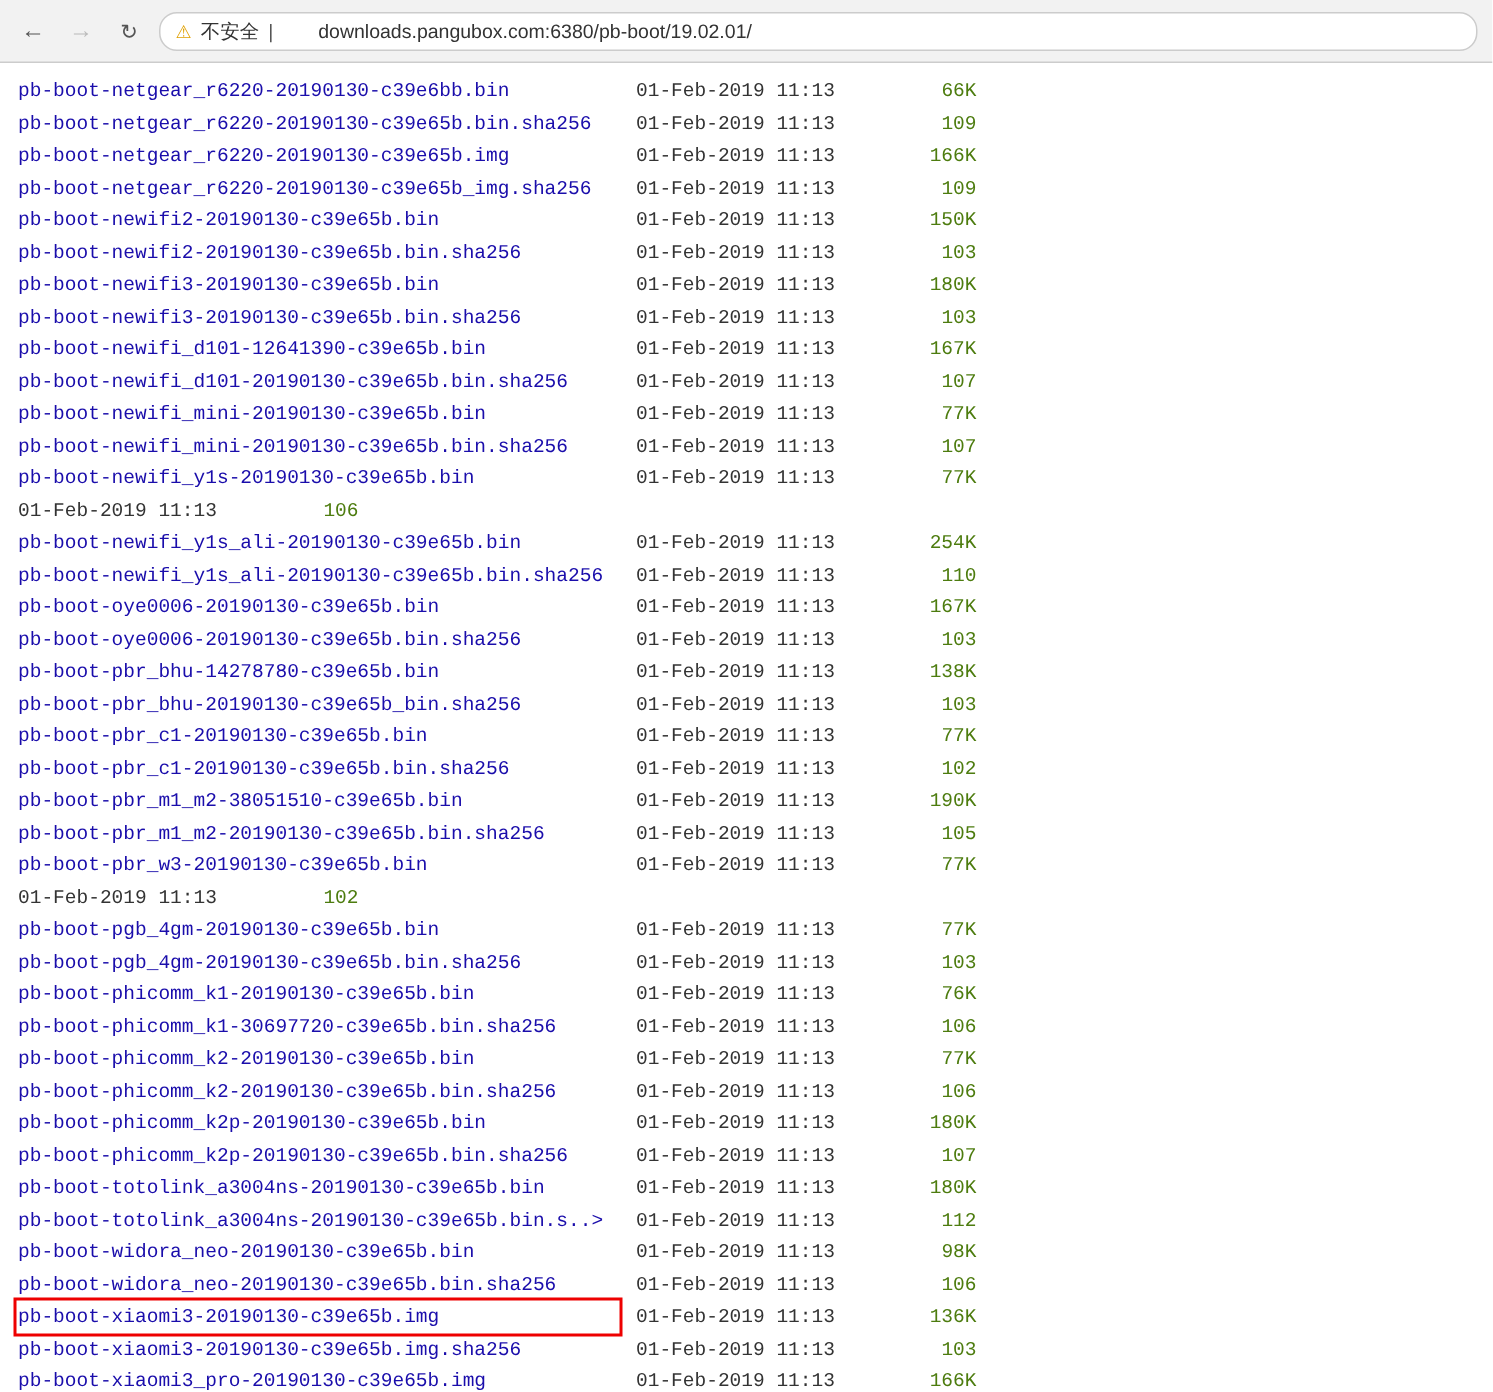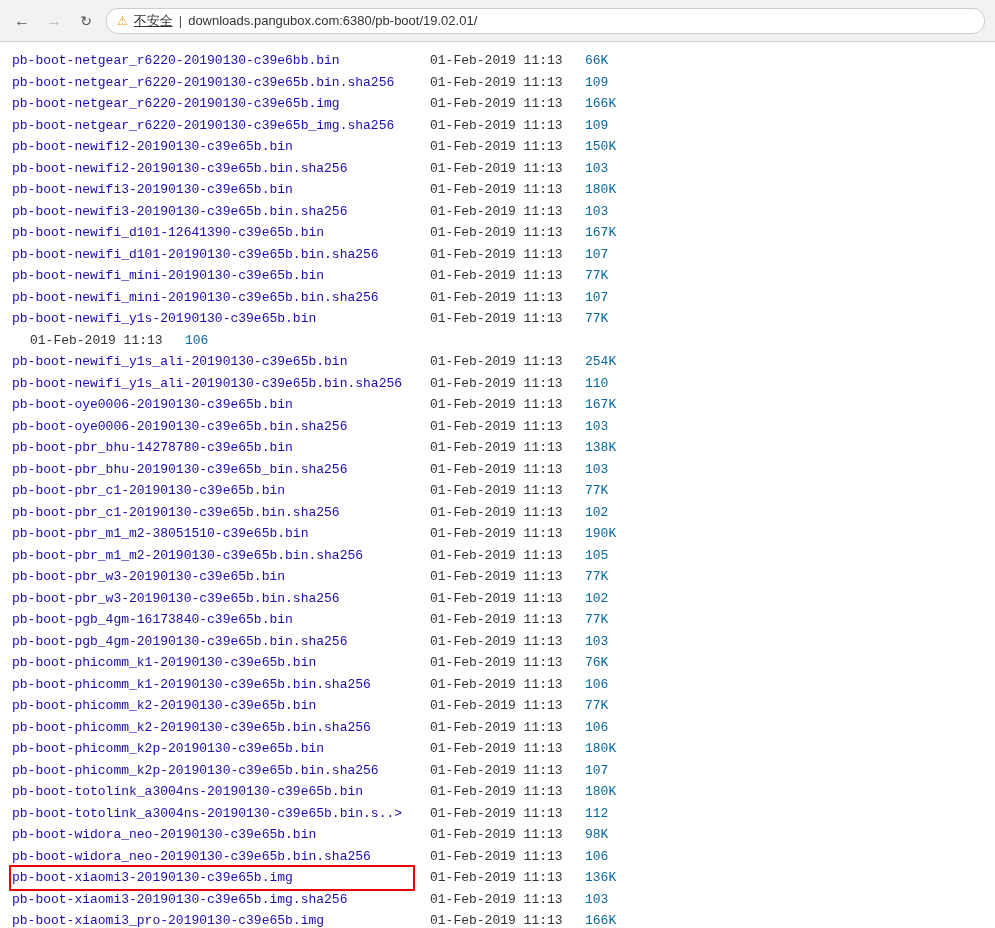--- a/index.html
+++ b/index.html
@@ -47,66 +47,68 @@
       font-size: 13px;
       gap: 6px;
     }
     .lock-icon {
       color: #e0a000;
       font-size: 12px;
     }
     .address-text {
       color: #333;
       font-size: 13px;
+      margin-left: 24px;
     }
 
     
     .page-content {
       padding: 8px 12px;
       font-family: 'Courier New', Courier, monospace;
       font-size: 13px;
     }
 
     .file-row {
       display: flex;
       align-items: center;
       padding: 1px 0;
       line-height: 1.5;
+      gap: 12px;
     }
     .file-row a {
       color: #1a0dab;
       text-decoration: none;
       min-width: 400px;
       display: inline-block;
     }
     .file-row a.highlighted {
       outline: 2px solid #e00;
       outline-offset: 1px;
     }
     .file-date {
       color: #333;
       min-width: 155px;
-      margin-left: 18px;
+      margin-left: 0;
     }
     .file-size {
-      color: #0369a1;
-      text-align: left;
+      color: #4d7c0f;
+      text-align: right;
       min-width: 60px;
     }
   </style>
 </head>
 <body>
 
 <div class="browser-bar">
   <button class="nav-btn">←</button>
   <button class="nav-btn disabled">→</button>
   <button class="refresh-btn">↻</button>
   <div class="address-bar">
     <span class="lock-icon">⚠</span>
-    <span style="color:#333; font-size:13px;text-decoration:underline;">不安全</span>
+    <span style="color:#333; font-size:13px;">不安全</span>
     <span style="color:#555;font-size:13px;">|</span>
     <span class="address-text">downloads.pangubox.com:6380/pb-boot/19.02.01/</span>
   </div>
 </div>
 
 <div class="page-content">
 <div class="file-row">
       <a href="#">pb-boot-netgear_r6220-20190130-c39e6bb.bin</a>
       <span class="file-date">01-Feb-2019 11:13</span>
       <span class="file-size">66K</span>
@@ -224,41 +226,40 @@
       <a href="#">pb-boot-pbr_m1_m2-20190130-c39e65b.bin.sha256</a>
       <span class="file-date">01-Feb-2019 11:13</span>
       <span class="file-size">105</span>
     </div>
     <div class="file-row">
       <a href="#">pb-boot-pbr_w3-20190130-c39e65b.bin</a>
       <span class="file-date">01-Feb-2019 11:13</span>
       <span class="file-size">77K</span>
     </div>
     <div class="file-row">
-      <a href="#">pb-boot-pbr_w3-20190130-c39e65b.bin.sha256</a>
       <span class="file-date">01-Feb-2019 11:13</span>
       <span class="file-size">102</span>
     </div>
     <div class="file-row">
-      <a href="#">pb-boot-pgb_4gm-16173840-c39e65b.bin</a>
+      <a href="#">pb-boot-pgb_4gm-20190130-c39e65b.bin</a>
       <span class="file-date">01-Feb-2019 11:13</span>
       <span class="file-size">77K</span>
     </div>
     <div class="file-row">
       <a href="#">pb-boot-pgb_4gm-20190130-c39e65b.bin.sha256</a>
       <span class="file-date">01-Feb-2019 11:13</span>
       <span class="file-size">103</span>
     </div>
     <div class="file-row">
       <a href="#">pb-boot-phicomm_k1-20190130-c39e65b.bin</a>
       <span class="file-date">01-Feb-2019 11:13</span>
       <span class="file-size">76K</span>
     </div>
     <div class="file-row">
-      <a href="#">pb-boot-phicomm_k1-20190130-c39e65b.bin.sha256</a>
+      <a href="#">pb-boot-phicomm_k1-30697720-c39e65b.bin.sha256</a>
       <span class="file-date">01-Feb-2019 11:13</span>
       <span class="file-size">106</span>
     </div>
     <div class="file-row">
       <a href="#">pb-boot-phicomm_k2-20190130-c39e65b.bin</a>
       <span class="file-date">01-Feb-2019 11:13</span>
       <span class="file-size">77K</span>
     </div>
     <div class="file-row">
       <a href="#">pb-boot-phicomm_k2-20190130-c39e65b.bin.sha256</a>

